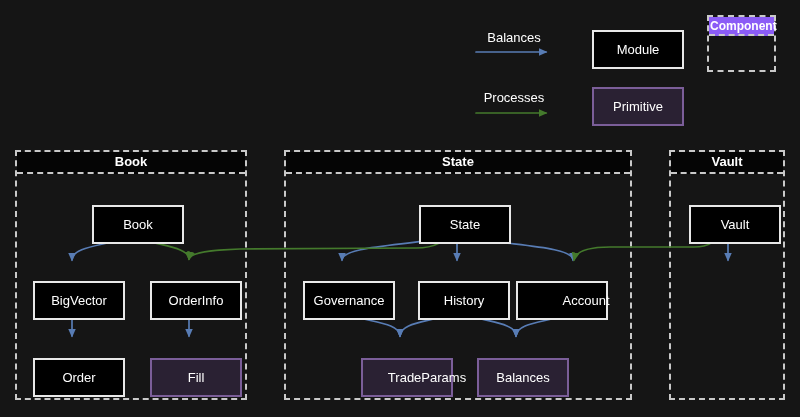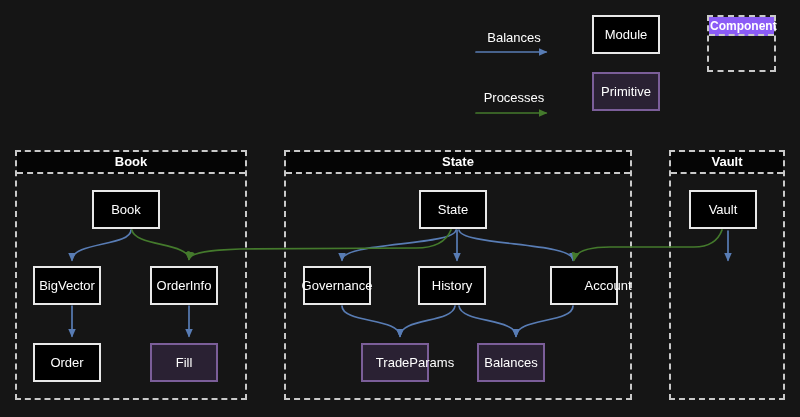--- a/index.html
+++ b/index.html
@@ -22,26 +22,27 @@
   .stage{position:relative;width:800px;height:417px;}
   .page-title{
     position:absolute;left:170px;top:57px;margin:0;
     font-size:24px;font-weight:bold;color:#ffffff;letter-spacing:.2px;
   }
   .legend-label{
     position:absolute;left:475px;width:78px;text-align:center;
     color:#ffffff;font-size:13px;
   }
   .node{
-    position:absolute;width:68px;height:39px;box-sizing:border-box;
+    position:absolute;width:92px;height:39px;box-sizing:border-box;
     background:var(--module-fill);
     border:2px solid var(--module-border);
     color:#ffffff;font-size:13px;
     display:flex;align-items:center;justify-content:center;
     white-space:nowrap;
+    margin-top:15px;
   }
   .node.primitive{
     background:var(--primitive-fill);
     border-color:var(--primitive-border);
   }
   .container{
     position:absolute;box-sizing:border-box;
     border:2px dashed var(--container-border);
   }
   .container-header{
@@ -124,19 +125,19 @@
 
   <div class="node" style="left:92px;top:190px;">Book</div>
   <div class="node" style="left:150px;top:266px;">OrderInfo</div>
   <div class="node" style="left:33px;top:266px;">BigVector</div>
   <div class="node" style="left:33px;top:343px;">Order</div>
   <div class="node primitive" style="left:150px;top:343px;">Fill</div>
 
   <div class="node" style="left:419px;top:190px;">State</div>
   <div class="node" style="left:303px;top:266px;">Governance</div>
   <div class="node" style="left:418px;top:266px;">History</div>
-  <div class="node" style="left:550px;top:266px;padding-left:48px;">Account</div>
+  <div class="node" style="left:516px;top:266px;padding-left:48px;">Account</div>
   <div class="node primitive" style="left:361px;top:343px;padding-left:40px;">TradeParams</div>
   <div class="node primitive" style="left:477px;top:343px;">Balances</div>
 
   <div class="node" style="left:689px;top:190px;">Vault</div>
 
 </div>
 
 </body></html>

